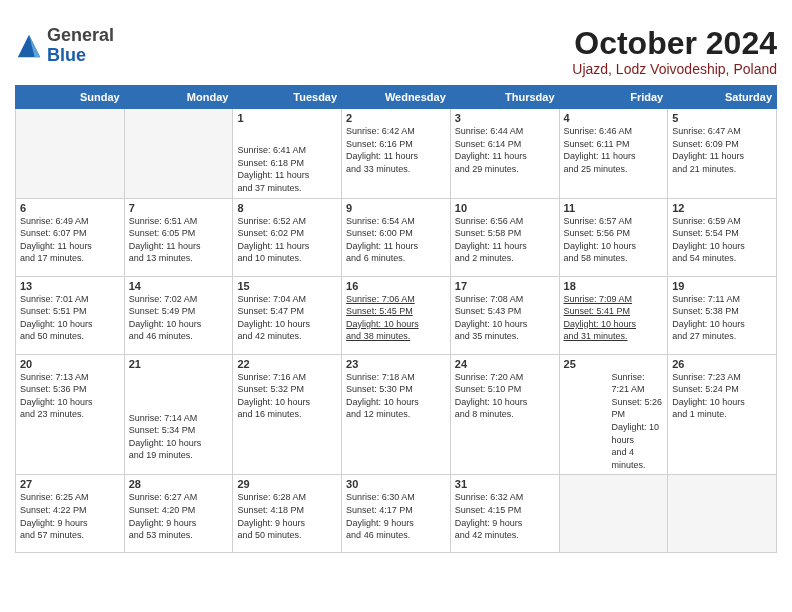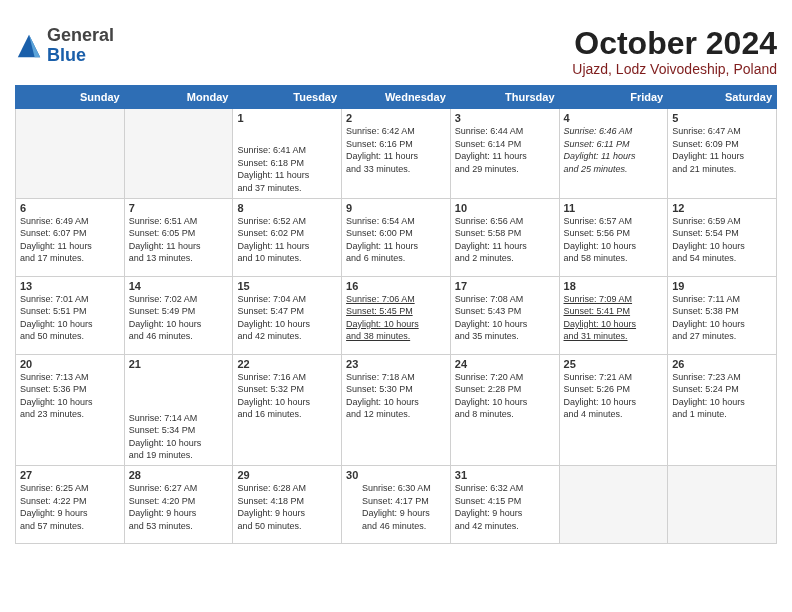--- a/index.html
+++ b/index.html
@@ -143,21 +143,21 @@
           </td>
           <td>
             <span class="day-num">3</span>
             <div class="day-info" style="white-space: pre-line;">Sunrise: 6:44 AM
 Sunset: 6:14 PM
 Daylight: 11 hours
 and 29 minutes.</div>
           </td>
           <td>
             <span class="day-num">4</span>
-            <div class="day-info" style="white-space: pre-line; font-style: italic;">Sunrise: 6:46 AM
+            <div class="day-info" style="white-space: pre-line;">Sunrise: 6:46 AM
 Sunset: 6:11 PM
 Daylight: 11 hours
 and 25 minutes.</div>
           </td>
           <td>
             <span class="day-num">5</span>
             <div class="day-info" style="white-space: pre-line;">Sunrise: 6:47 AM
 Sunset: 6:09 PM
 Daylight: 11 hours
 and 21 minutes.</div>
@@ -290,27 +290,27 @@
           <td>
             <span class="day-num">23</span>
             <div class="day-info" style="white-space: pre-line;">Sunrise: 7:18 AM
 Sunset: 5:30 PM
 Daylight: 10 hours
 and 12 minutes.</div>
           </td>
           <td>
             <span class="day-num">24</span>
             <div class="day-info" style="white-space: pre-line;">Sunrise: 7:20 AM
-Sunset: 2:28 PM
+Sunset: 5:10 PM
 Daylight: 10 hours
 and 8 minutes.</div>
           </td>
           <td>
             <span class="day-num">25</span>
-            <div class="day-info" style="white-space: pre-line;">Sunrise: 7:21 AM
+            <div class="day-info" style="white-space: pre-line; margin-left: 48px;">Sunrise: 7:21 AM
 Sunset: 5:26 PM
 Daylight: 10 hours
 and 4 minutes.</div>
           </td>
           <td>
             <span class="day-num">26</span>
             <div class="day-info" style="white-space: pre-line;">Sunrise: 7:23 AM
 Sunset: 5:24 PM
 Daylight: 10 hours
 and 1 minute.</div>
@@ -333,21 +333,21 @@
           </td>
           <td>
             <span class="day-num">29</span>
             <div class="day-info" style="white-space: pre-line;">Sunrise: 6:28 AM
 Sunset: 4:18 PM
 Daylight: 9 hours
 and 50 minutes.</div>
           </td>
           <td>
             <span class="day-num">30</span>
-            <div class="day-info" style="white-space: pre-line; margin-left: 16px;">Sunrise: 6:30 AM
+            <div class="day-info" style="white-space: pre-line;">Sunrise: 6:30 AM
 Sunset: 4:17 PM
 Daylight: 9 hours
 and 46 minutes.</div>
           </td>
           <td>
             <span class="day-num">31</span>
             <div class="day-info" style="white-space: pre-line;">Sunrise: 6:32 AM
 Sunset: 4:15 PM
 Daylight: 9 hours
 and 42 minutes.</div>

